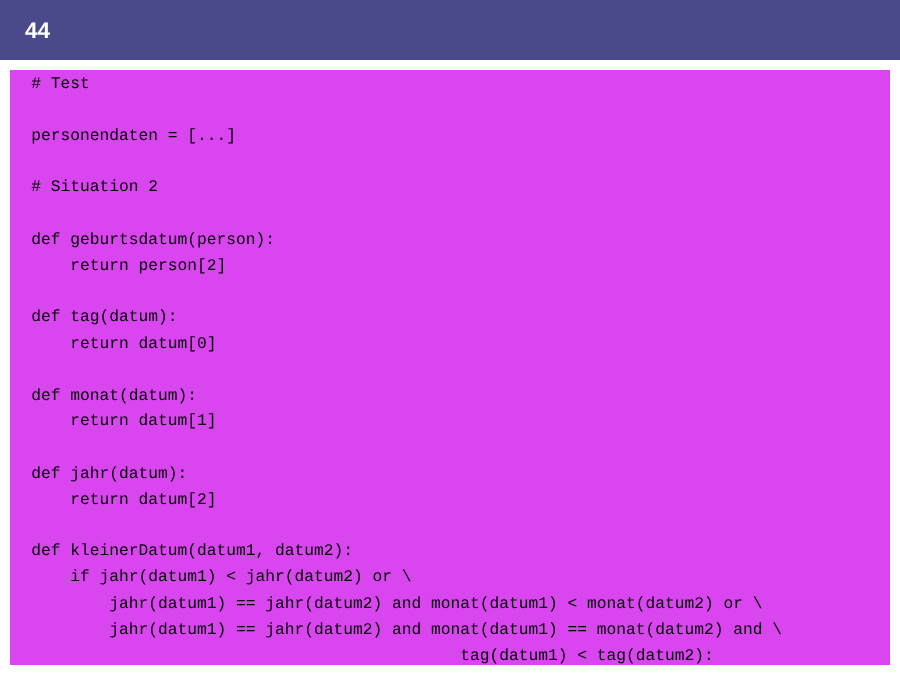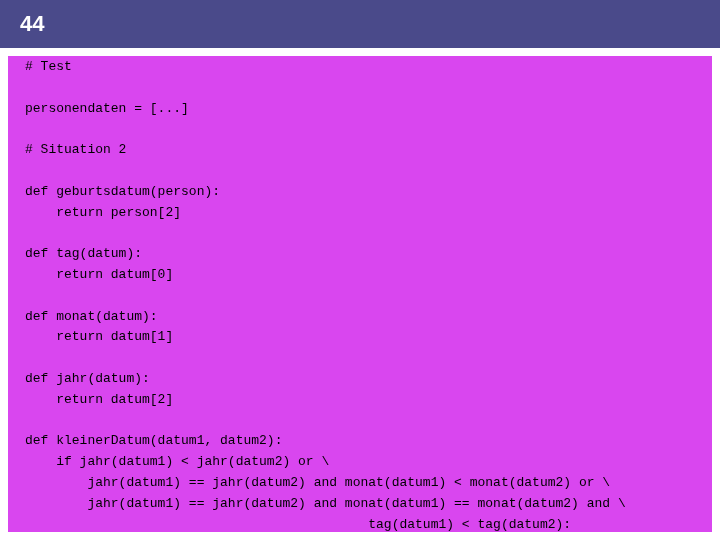--- a/index.html
+++ b/index.html
@@ -19,21 +19,21 @@
     .header {
       background: #4a4a8a;
       color: #fff;
       display: flex;
       align-items: center;
       padding: 8px 20px;
       height: 48px;
     }
 
     .slide-number {
-      font-size: 22px;
+      font-size: 18px;
       font-weight: bold;
       color: #fff;
       margin-right: 20px;
       min-width: 30px;
     }
 
     .slide-title {
       font-size: 28px;
       font-weight: bold;
       color: #fff;

